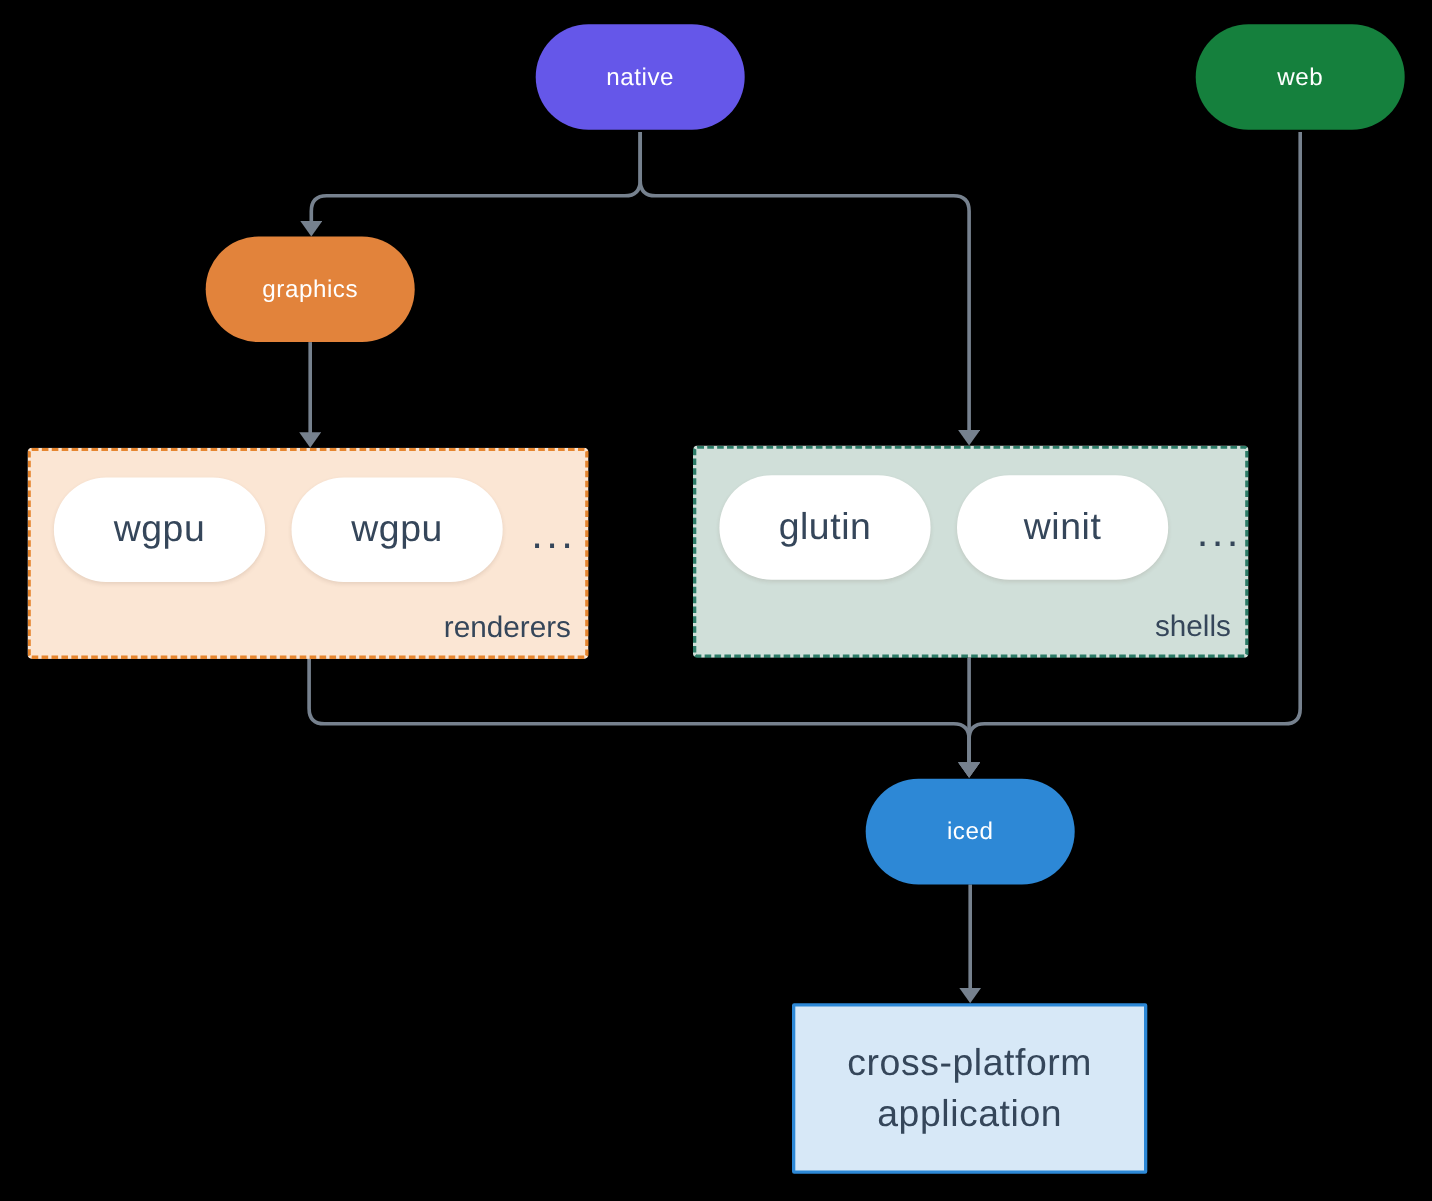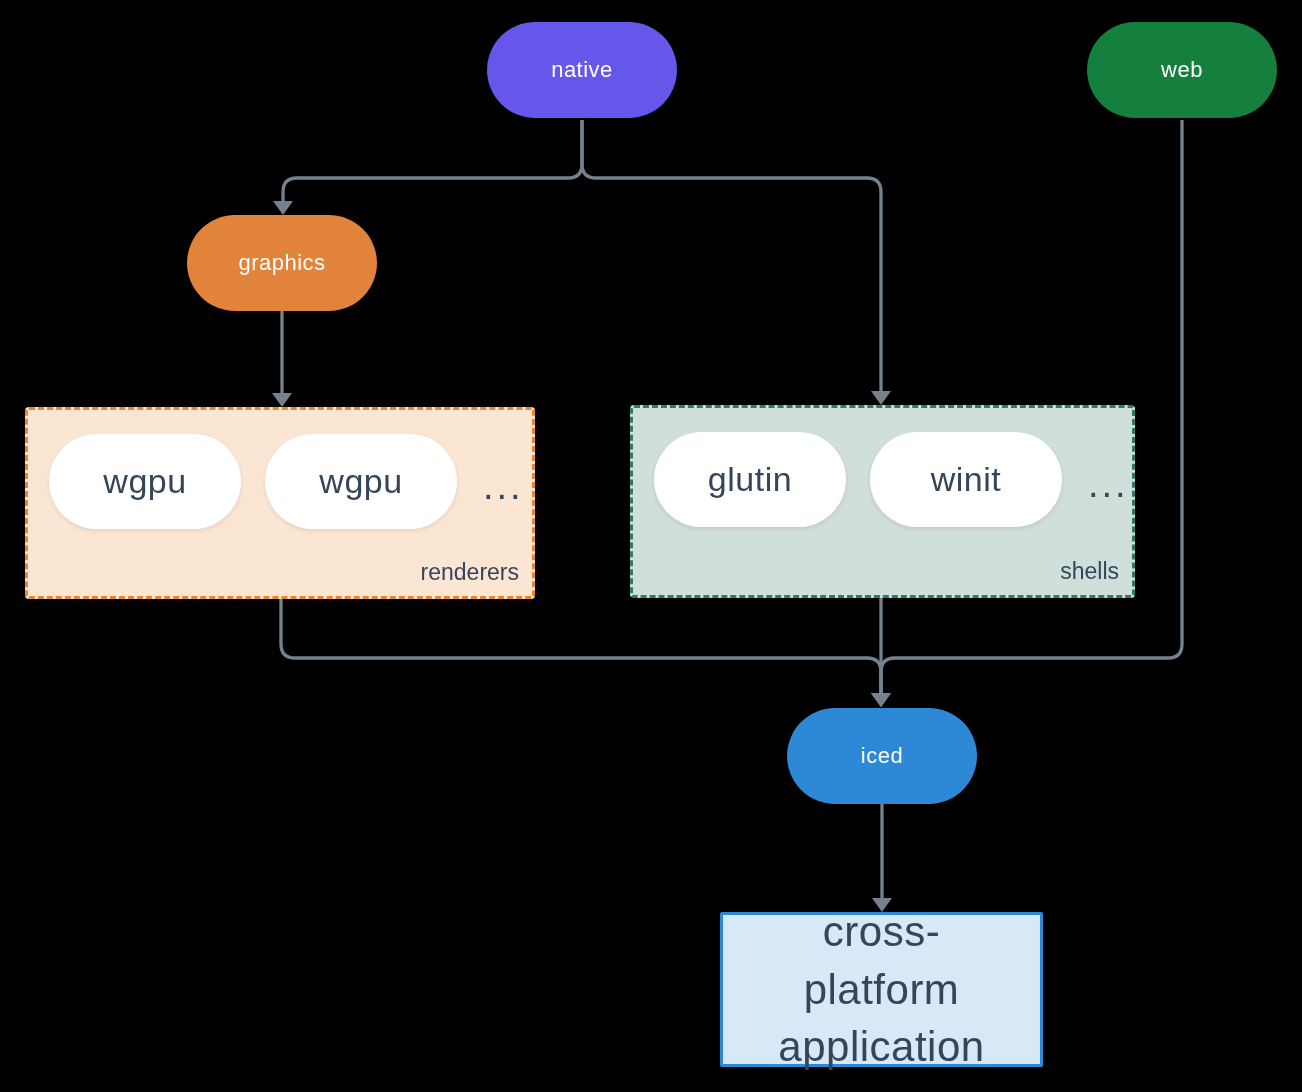--- a/index.html
+++ b/index.html
@@ -75,35 +75,35 @@
     font-size: 38px;
     color: #35465a;
     letter-spacing: 3px;
     margin-left: 2px;
     padding-top: 10px;
   }
   .group-label {
     position: absolute;
     right: 13px;
     bottom: 10px;
-    font-size: 23px;
+    font-size: 27px;
     color: #35465a;
   }
   #node-application {
     position: absolute;
     left: 720px; top: 912px; width: 323px; height: 155px;
     box-sizing: border-box;
     background: #d7e8f7;
     border: 3px solid #2d88d6;
     border-radius: 2px;
     display: flex;
     align-items: center;
     justify-content: center;
     text-align: center;
-    font-size: 42px;
+    font-size: 34px;
     line-height: 1.38;
     letter-spacing: 0.5px;
     color: #35465a;
     padding: 0 28px;
     z-index: 2;
   }
 </style>
 </head>
 <body>
 

